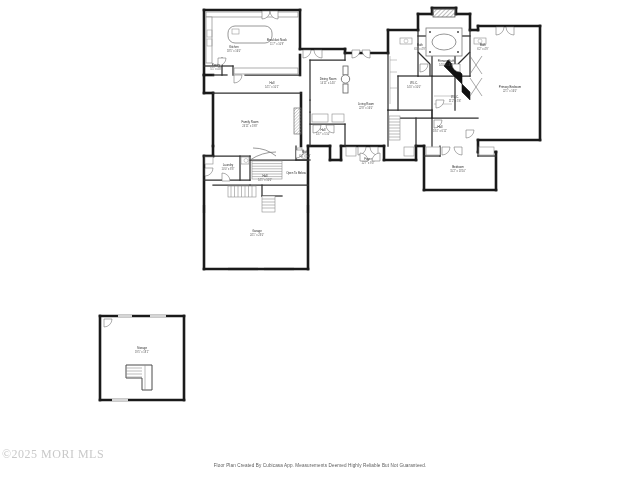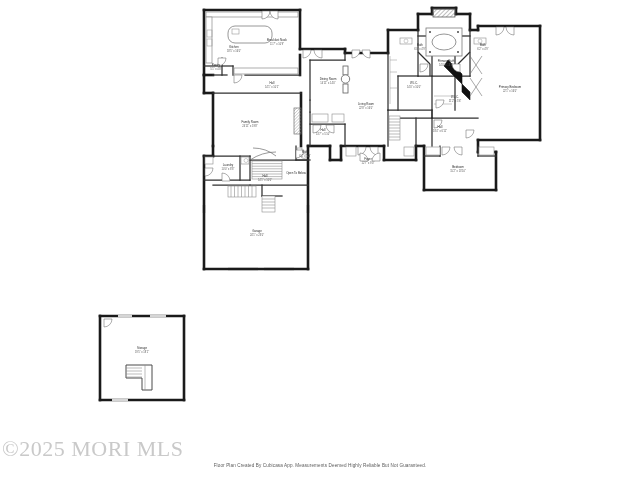--- a/index.html
+++ b/index.html
@@ -11,21 +11,21 @@
     overflow:hidden;
     position:relative;
   }
   #stage{position:absolute;left:0;top:0;width:640px;height:480px;}
   svg#plan{position:absolute;left:0;top:0;width:640px;height:480px;display:block;}
 
   .watermark{
     position:absolute;
     left:2px;bottom:18px;
     font-family:"Liberation Serif", serif;
-    font-size:22px;
+    font-size:12px;
     letter-spacing:.5px;
     color:#c9c9c9;
     white-space:nowrap;
     user-select:none;
   }
   .caption{
     position:absolute;
     left:0;right:0;bottom:12px;
     text-align:center;
     font-size:4.6px;

